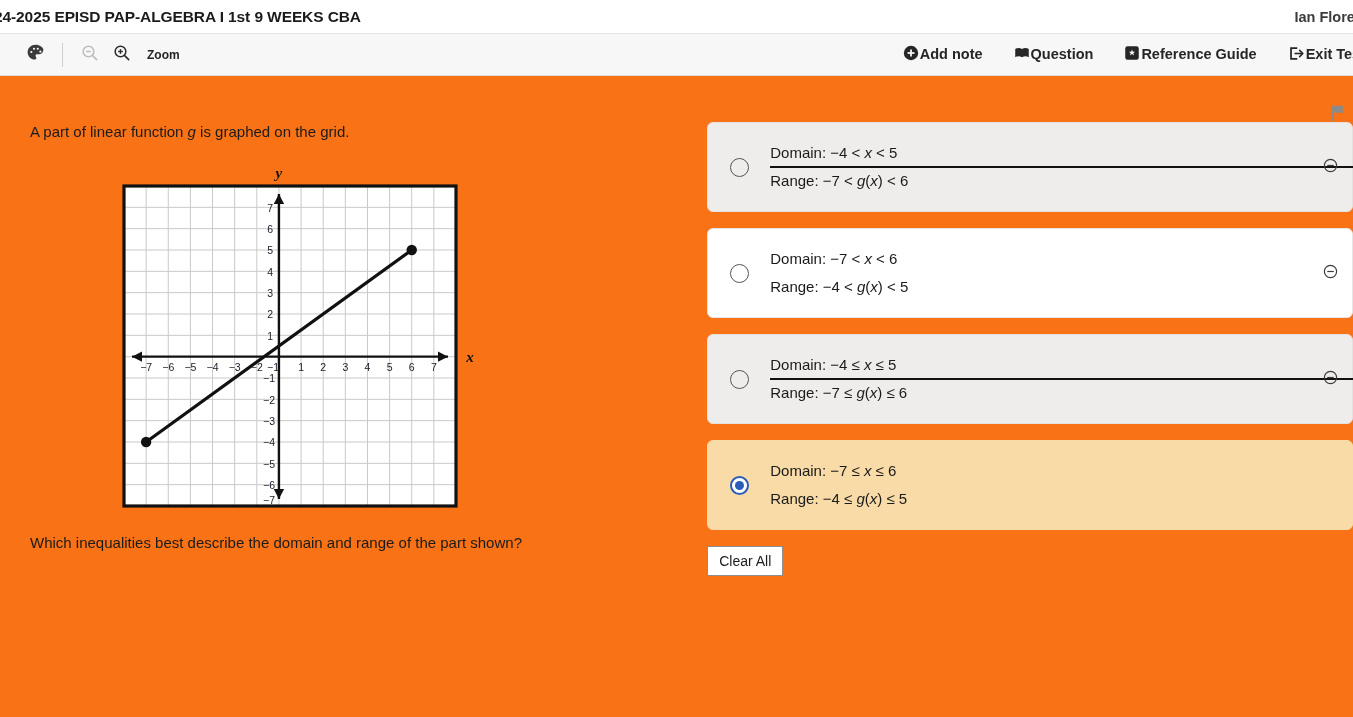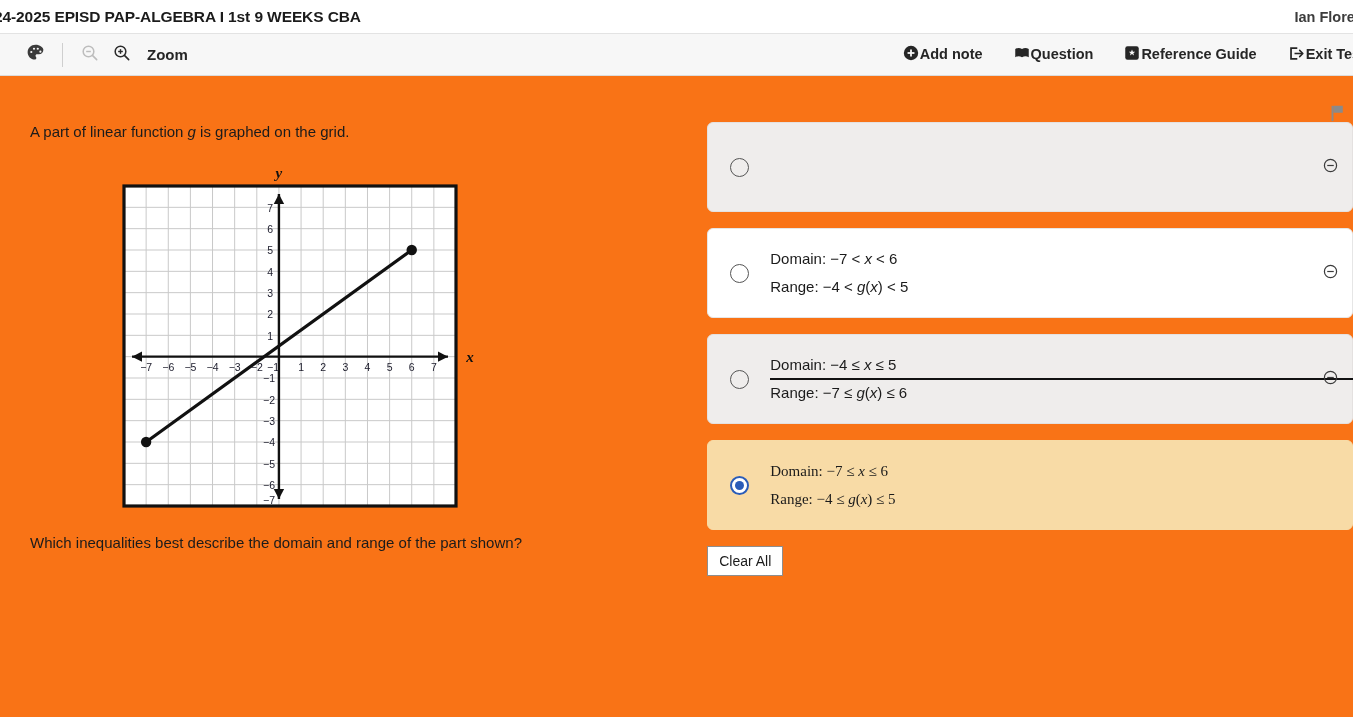--- a/index.html
+++ b/index.html
@@ -58,21 +58,21 @@
     width: 26px; height: 26px; cursor: pointer;
   }
   .tb-item {
     display: flex; align-items: center; 
     font-size: 14.5px; font-weight: bold; color: #262626;
     cursor: pointer; white-space: nowrap;
     margin-left: 30px;
   }
   .tb-item .lbl { line-height: 1; }
   .zoom-label {
-    font-size: 15px; font-weight: bold; color: #262626;
+    font-size: 12px; font-weight: bold; color: #262626;
     margin-left: 12px;
   }
 
   
   .content {
     position: relative;
     height: calc(717px - 33px - 43px);
     background: #f97316;
     padding-left: 27px;
   }
@@ -129,21 +129,20 @@
     background: #ffffff;
     border: 1px solid #e6e6e6;
   }
   .option.eliminated {
     background: #efedec;
     border-color: #e4e1e0;
   }
   .option.selected {
     background: #f8dba6;
     border-color: #f8dba6;
-    font-family: Liberation Serif, serif;
   }
   .radio {
     width: 19px; height: 19px;
     border-radius: 50%;
     border: 1.6px solid #555;
     background: transparent;
     flex: 0 0 auto;
     cursor: pointer;
   }
   .option.selected .radio {
@@ -419,20 +418,25 @@
       </div>
 
       <div class="question-text">Which inequalities best describe the domain and range of the part shown?</div>
     </div>
 
     <div class="right-col">
       <div class="options">
 
         <div class="option eliminated">
           <div class="radio"></div>
+          <div class="opt-body">
+            <div class="opt-line"><span>Domain: −4 &lt; </span><i>x</i><span> &lt; 5</span></div>
+            <div class="opt-line"><span>Range: −7 &lt; </span><i>g</i><span>(</span><i>x</i><span>) &lt; 6</span></div>
+            <div class="strike"></div>
+          </div>
           <div class="eliminate-btn">
             <span>
               <svg width="17" height="17" viewBox="0 0 24 24">
                 <circle cx="12" cy="12" r="8.6" fill="none" stroke="#3b3b3b" stroke-width="1.7"></circle>
                 <line x1="7.4" y1="12" x2="16.6" y2="12" stroke="#3b3b3b" stroke-width="1.7"></line>
               </svg>
             </span>
           </div>
         </div>
 

